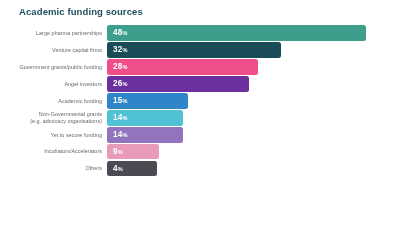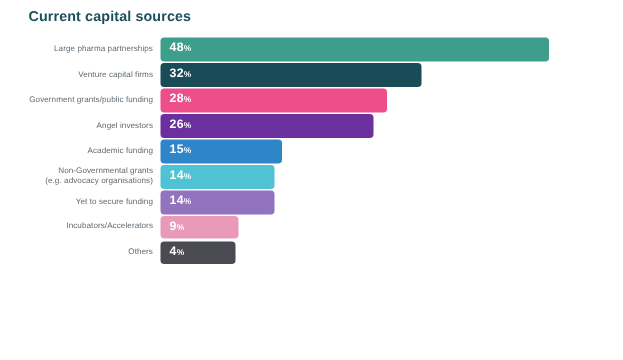--- a/index.html
+++ b/index.html
@@ -79,21 +79,21 @@
   .bar-value .pct {
     font-size: 5.6px;
     font-weight: bold;
   }
 </style>
 </head>
 <body>
 
 <div id="chart-card">
 
-  <div id="chart-title">Current capital sources</div>
+  <div id="chart-title">Academic funding sources</div>
 
   <div id="bars-area">
       <div class="bar-row">
         <div class="bar-label">Large pharma partnerships</div>
         <div class="bar-track">
           <div class="bar-fill" style="width: 259px; background: rgb(61, 158, 140);">
             <span class="bar-value">48<span class="pct">%</span></span>
           </div>
         </div>
       </div>

